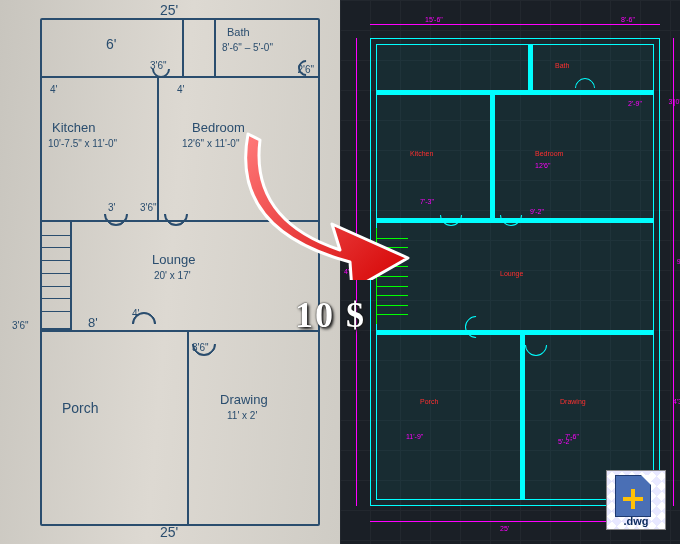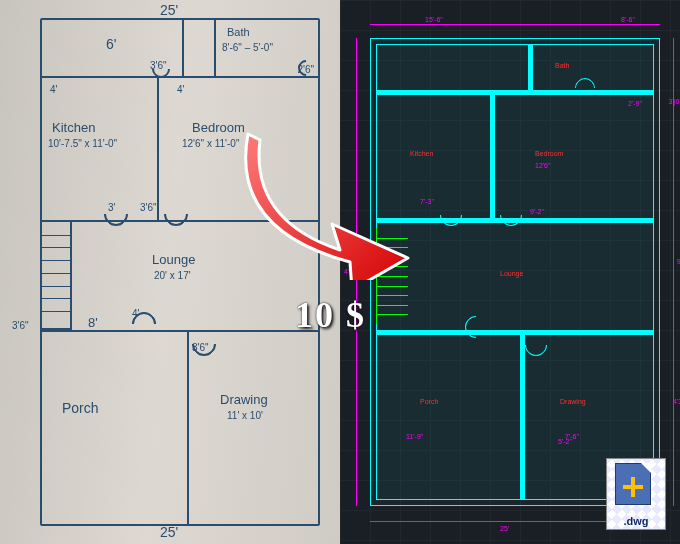--- a/index.html
+++ b/index.html
@@ -68,21 +68,21 @@
     text-shadow: 0 0 2px #000, 2px 2px 3px #222;
     letter-spacing: 2px;
     margin-top: 46px;
   }
   .arrow {
     position: absolute; left: 240px; top: 120px; width: 180px; height: 160px;
     pointer-events: none;
   }
   .dwg-badge {
     position: absolute; right: 14px; bottom: 14px;
-    width: 60px; height: 72px;
+    width: 60px; height: 60px;
     background: #fff; border: 1px solid #888;
     background-image:
       linear-gradient(45deg, #e8e8ff 25%, transparent 25%),
       linear-gradient(-45deg, #e8e8ff 25%, transparent 25%),
       linear-gradient(45deg, transparent 75%, #e8e8ff 75%),
       linear-gradient(-45deg, transparent 75%, #e8e8ff 75%);
     background-size: 10px 10px;
   }
   .dwg-paper {
     position:absolute; left:8px; top:4px; width:36px; height:42px;
@@ -142,21 +142,21 @@
 
     <div class="sk-txt" style="left:150px; top:100px; font-size:13px;">Bedroom</div>
     <div class="sk-txt sk-dim" style="left:140px; top:118px;">12'6" x 11'-0"</div>
 
     <div class="sk-txt" style="left:110px; top:232px; font-size:13px;">Lounge</div>
     <div class="sk-txt sk-dim" style="left:112px; top:250px;">20' x 17'</div>
 
     <div class="sk-txt" style="left:20px; top:380px; font-size:14px;">Porch</div>
 
     <div class="sk-txt" style="left:178px; top:372px; font-size:13px;">Drawing</div>
-    <div class="sk-txt sk-dim" style="left:185px; top:390px;">11' x 10'</div>
+    <div class="sk-txt sk-dim" style="left:185px; top:390px;">11' x 2'</div>
 
     <div class="sk-txt sk-dim" style="left:108px; top:40px;">3'6"</div>
     <div class="sk-txt sk-dim" style="left:8px; top:64px;">4'</div>
     <div class="sk-txt sk-dim" style="right:4px; top:44px;">2'6"</div>
     <div class="sk-txt sk-dim" style="left:66px; top:182px;">3'</div>
     <div class="sk-txt sk-dim" style="left:98px; top:182px;">3'6"</div>
     <div class="sk-txt sk-dim" style="left:135px; top:64px;">4'</div>
     <div class="sk-txt sk-dim" style="left:90px; top:288px;">4'</div>
     <div class="sk-txt sk-dim" style="left:150px; top:322px;">3'6"</div>
     <div class="sk-txt sk-dim" style="left:-30px; top:300px;">3'6"</div>

